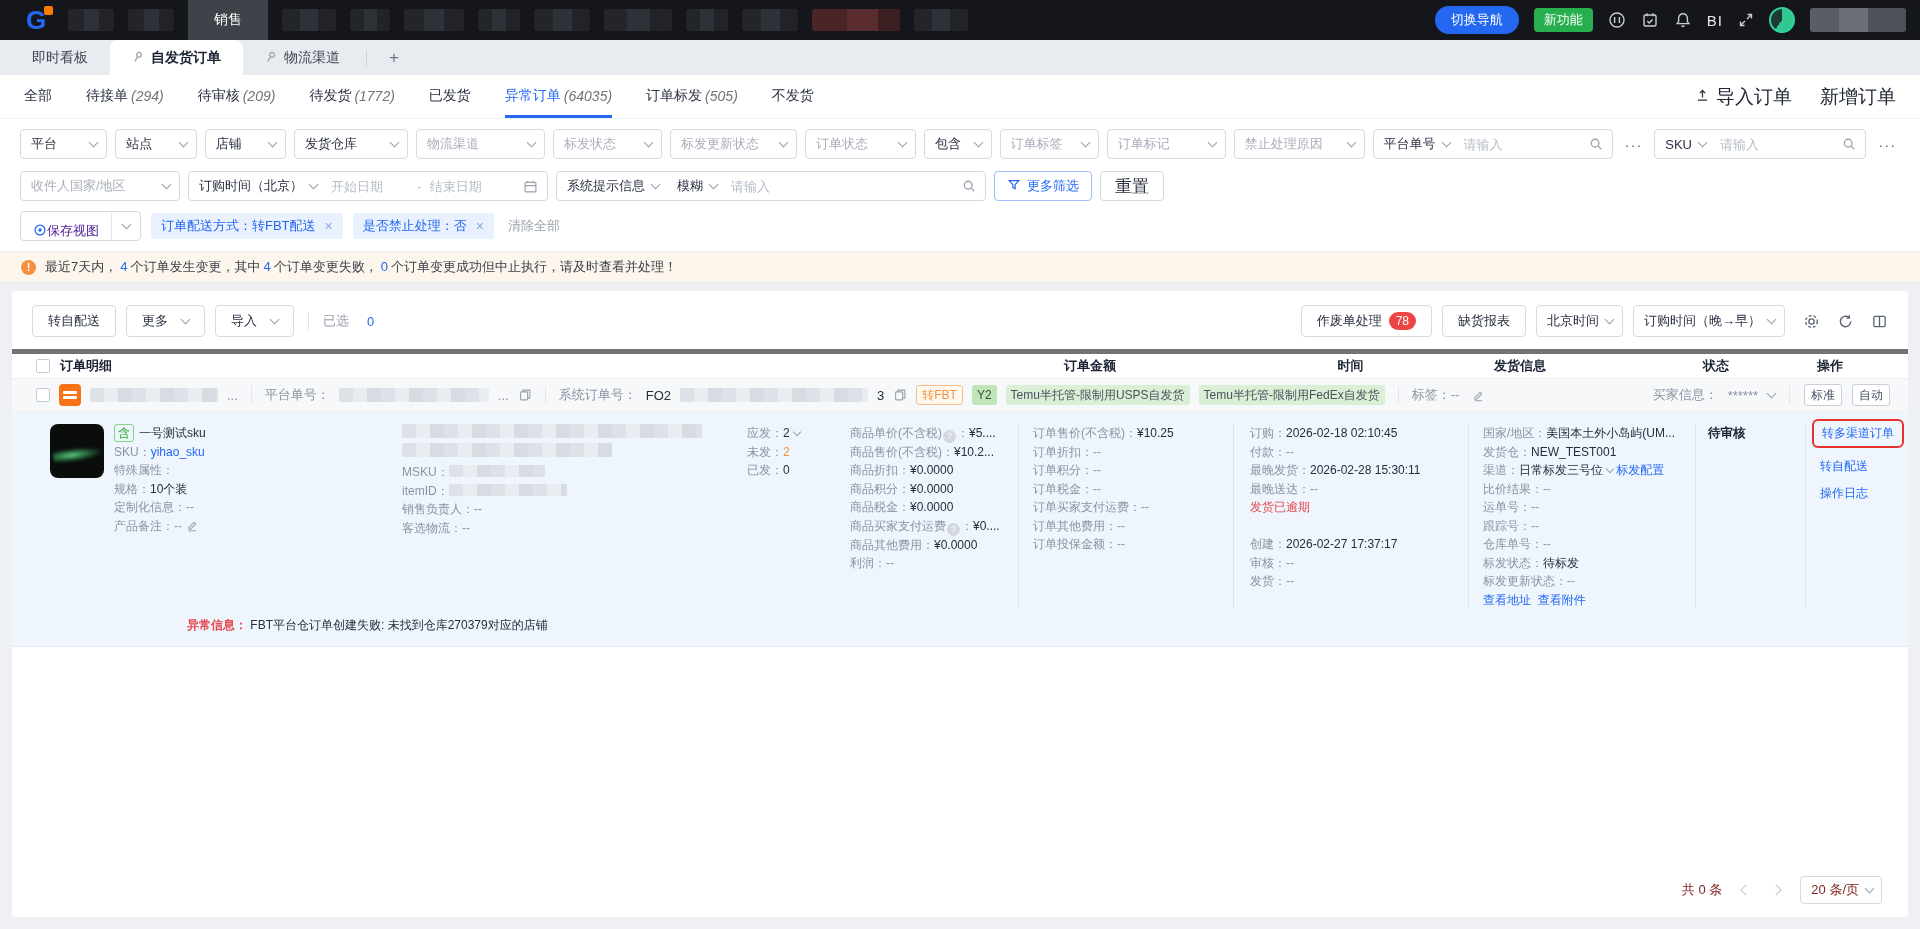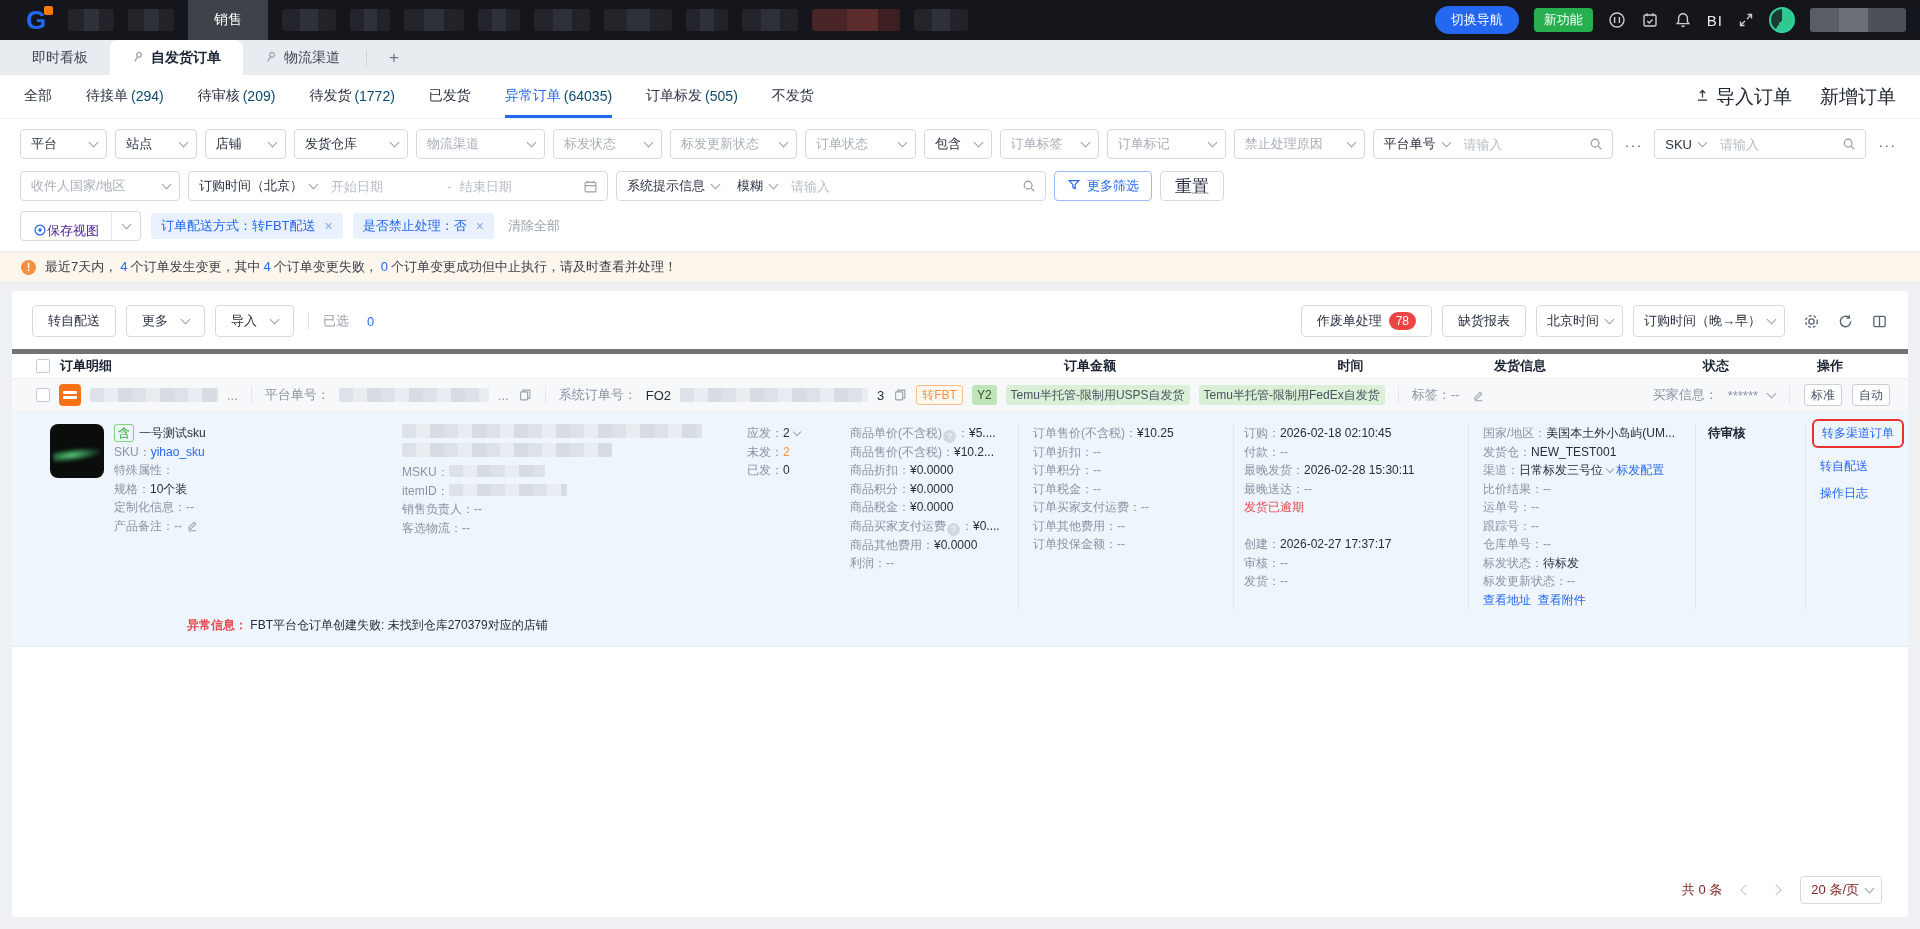--- a/index.html
+++ b/index.html
@@ -28,21 +28,21 @@
   .tabbar { height:35px; background:#e8ebef; display:flex; align-items:stretch; padding:0 10px; flex:none; }
   .tab { display:flex; align-items:center; gap:6px; padding:0 22px; font-size:14px; color:#3f4654; cursor:pointer; }
   .tab.active { background:#fff; border-radius:8px 8px 0 0; font-weight:700; color:#1a2233; }
   .tab-sep { width:1px; height:16px; background:#cfd4db; align-self:center; margin:0 4px; }
   .tab-plus { display:flex; align-items:center; padding:0 18px; color:#6f7684; font-size:17px; cursor:pointer; }
 
   
   .white-top { background:#fff; flex:none; }
   .subtabs { display:flex; align-items:stretch; padding:0 24px; height:44px; border-bottom:1px solid #f0f1f4; }
   .subtab { display:flex; align-items:center; margin-right:34px; font-size:14px; color:#2a3142; cursor:pointer; border-bottom:3px solid transparent; padding-top:2px; }
-  .subtab .cnt { color:#0c4a6e; margin-left:3px; }
+  .subtab .cnt { color:#737373; margin-left:3px;font-style:italic; }
   .subtab.active { color:#2468f2; border-bottom-color:#2468f2; font-weight:500; }
   .subtab-actions { margin-left:auto; display:flex; align-items:center; gap:28px; font-size:19px; color:#1f2533; }
   .subtab-actions .act { display:flex; align-items:center; gap:6px; cursor:pointer; }
 
   
   .frow { display:flex; align-items:center; padding:6px 20px; gap:8px; }
   .frow1 { padding-top:10px; }
   .sel { height:30px; border:1px solid #d6dae1; border-radius:4px; background:#fff; display:flex; align-items:center; padding:0 9px 0 10px; cursor:pointer; }
   .sel .t { font-size:13px; color:#2a3142; overflow:hidden; white-space:nowrap; flex:1; }
   .sel.ph .t { color:#a8aeba; }
@@ -113,21 +113,21 @@
 
   
   .drow-wrap { background:#eef5fc; border-bottom:1px solid #e3e9f1; flex:none; }
   .drow { display:flex; padding-top:12px; font-size:12px; line-height:18.5px; }
   .col { padding-right:12px; }
   .c-prod { width:390px; display:flex; gap:10px; padding-left:38px; }
   .c-mid { width:345px; }
   .c-qty { width:103px; }
   .c-goods { width:168px; }
   .c-order { width:215px; border-left:1px solid #dce6f2; padding-left:14px; }
-  .c-time { width:235px; border-left:1px solid #dce6f2; padding-left:10px; }
+  .c-time { width:235px; border-left:1px solid #dce6f2; padding-left:16px; }
   .c-ship { width:227px; border-left:1px solid #dce6f2; padding-left:14px; }
   .c-status { width:110px; border-left:1px solid #dce6f2; padding-left:12px; }
   .c-ops { width:93px; border-left:1px solid #dce6f2; padding-left:14px; }
   .pimg { width:54px; height:54px; border-radius:8px; background:#0a0d0a; position:relative; overflow:hidden; flex:none; cursor:pointer; }
   .pimg::after { content:""; position:absolute; left:3px; right:3px; top:24px; height:13px; background:radial-gradient(ellipse at 38% 50%, rgba(92,214,130,.95), rgba(34,104,58,.45) 58%, transparent 78%); filter:blur(1px); transform:rotate(-7deg); }
   .badge-has { color:#2aa52a; border:1px solid #7ed37e; border-radius:3px; font-size:12px; padding:0 3px; height:18px; line-height:16px; display:inline-block; margin-right:5px; }
   .pname { color:#1f2533; }
   .link { color:#2468f2; cursor:pointer; }
   .orange { color:#f6903d; }
   .red { color:#e5484d; }
@@ -359,21 +359,21 @@
         </span>
     </div>
     <button class="dots-btn"><span>···</span></button>
   </div>
 
   <div class="frow">
     <div class="sel ph" style="width:160px">
         <span class="t">收件人国家/地区</span>
         <span class="chev"></span>
       </div>
-    <div class="cmp" style="width:420px">
+    <div class="cmp" style="width:360px">
       <span class="seg">
           <span class="t">订购时间（北京）</span>
           <span class="chev"></span>
         </span>
       <input style="width: 100px;" placeholder="开始日期">
       <span class="dash">-</span>
       <input style="width: 100px;" placeholder="结束日期">
       <span class="iright">
           <svg width="15" height="15" viewBox="0 0 18 18" fill="none" stroke="#9aa1ad" stroke-width="1.4">
             <rect x="2.5" y="4" width="13" height="11.5" rx="1.5"></rect>

